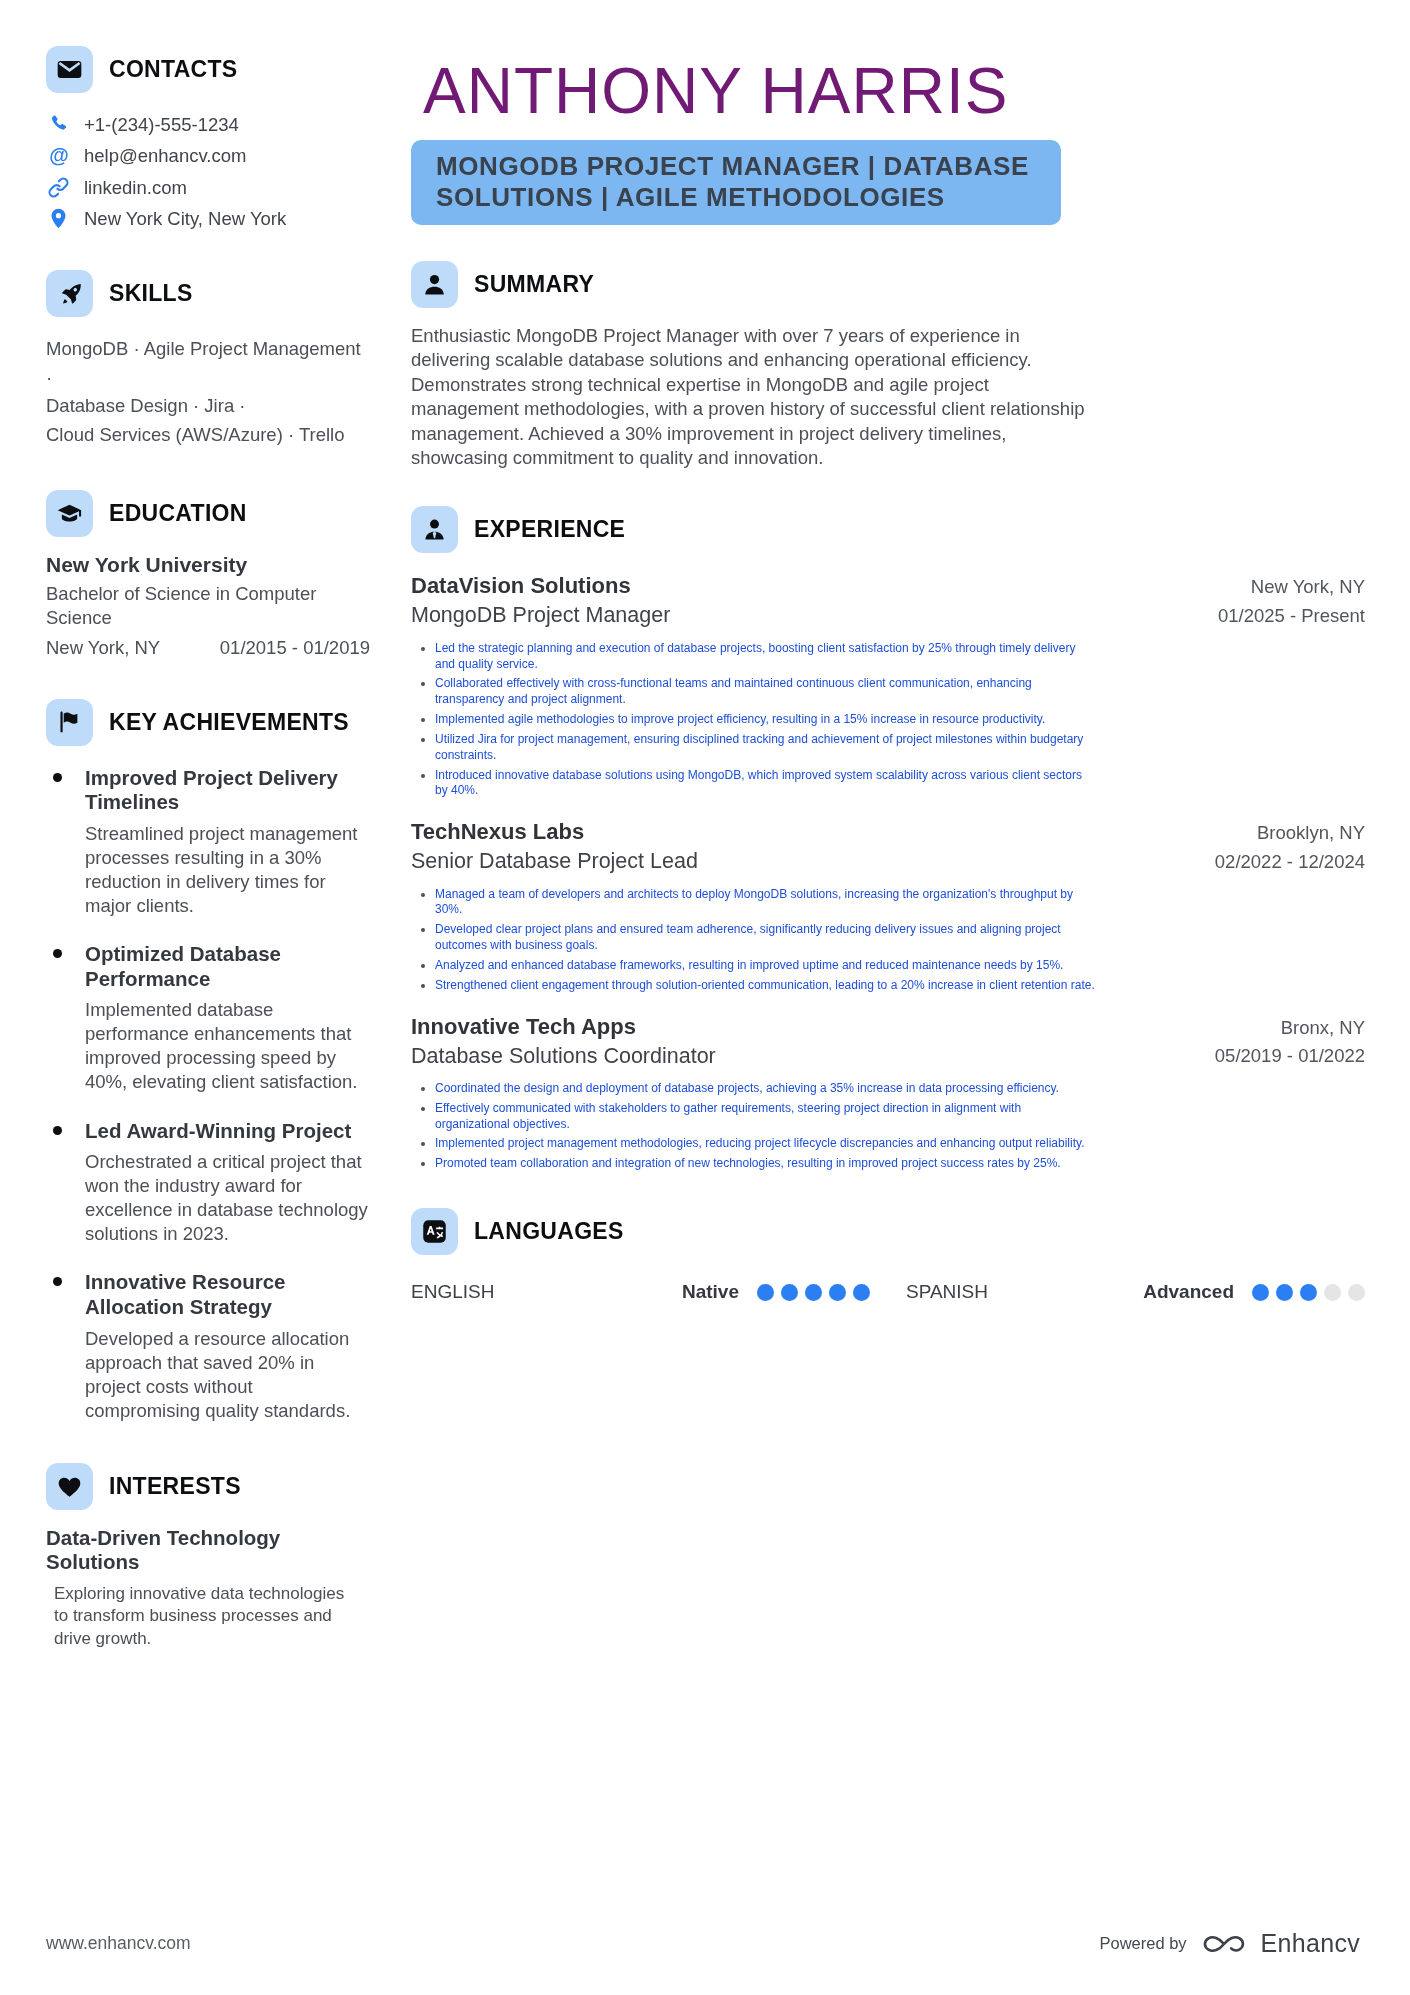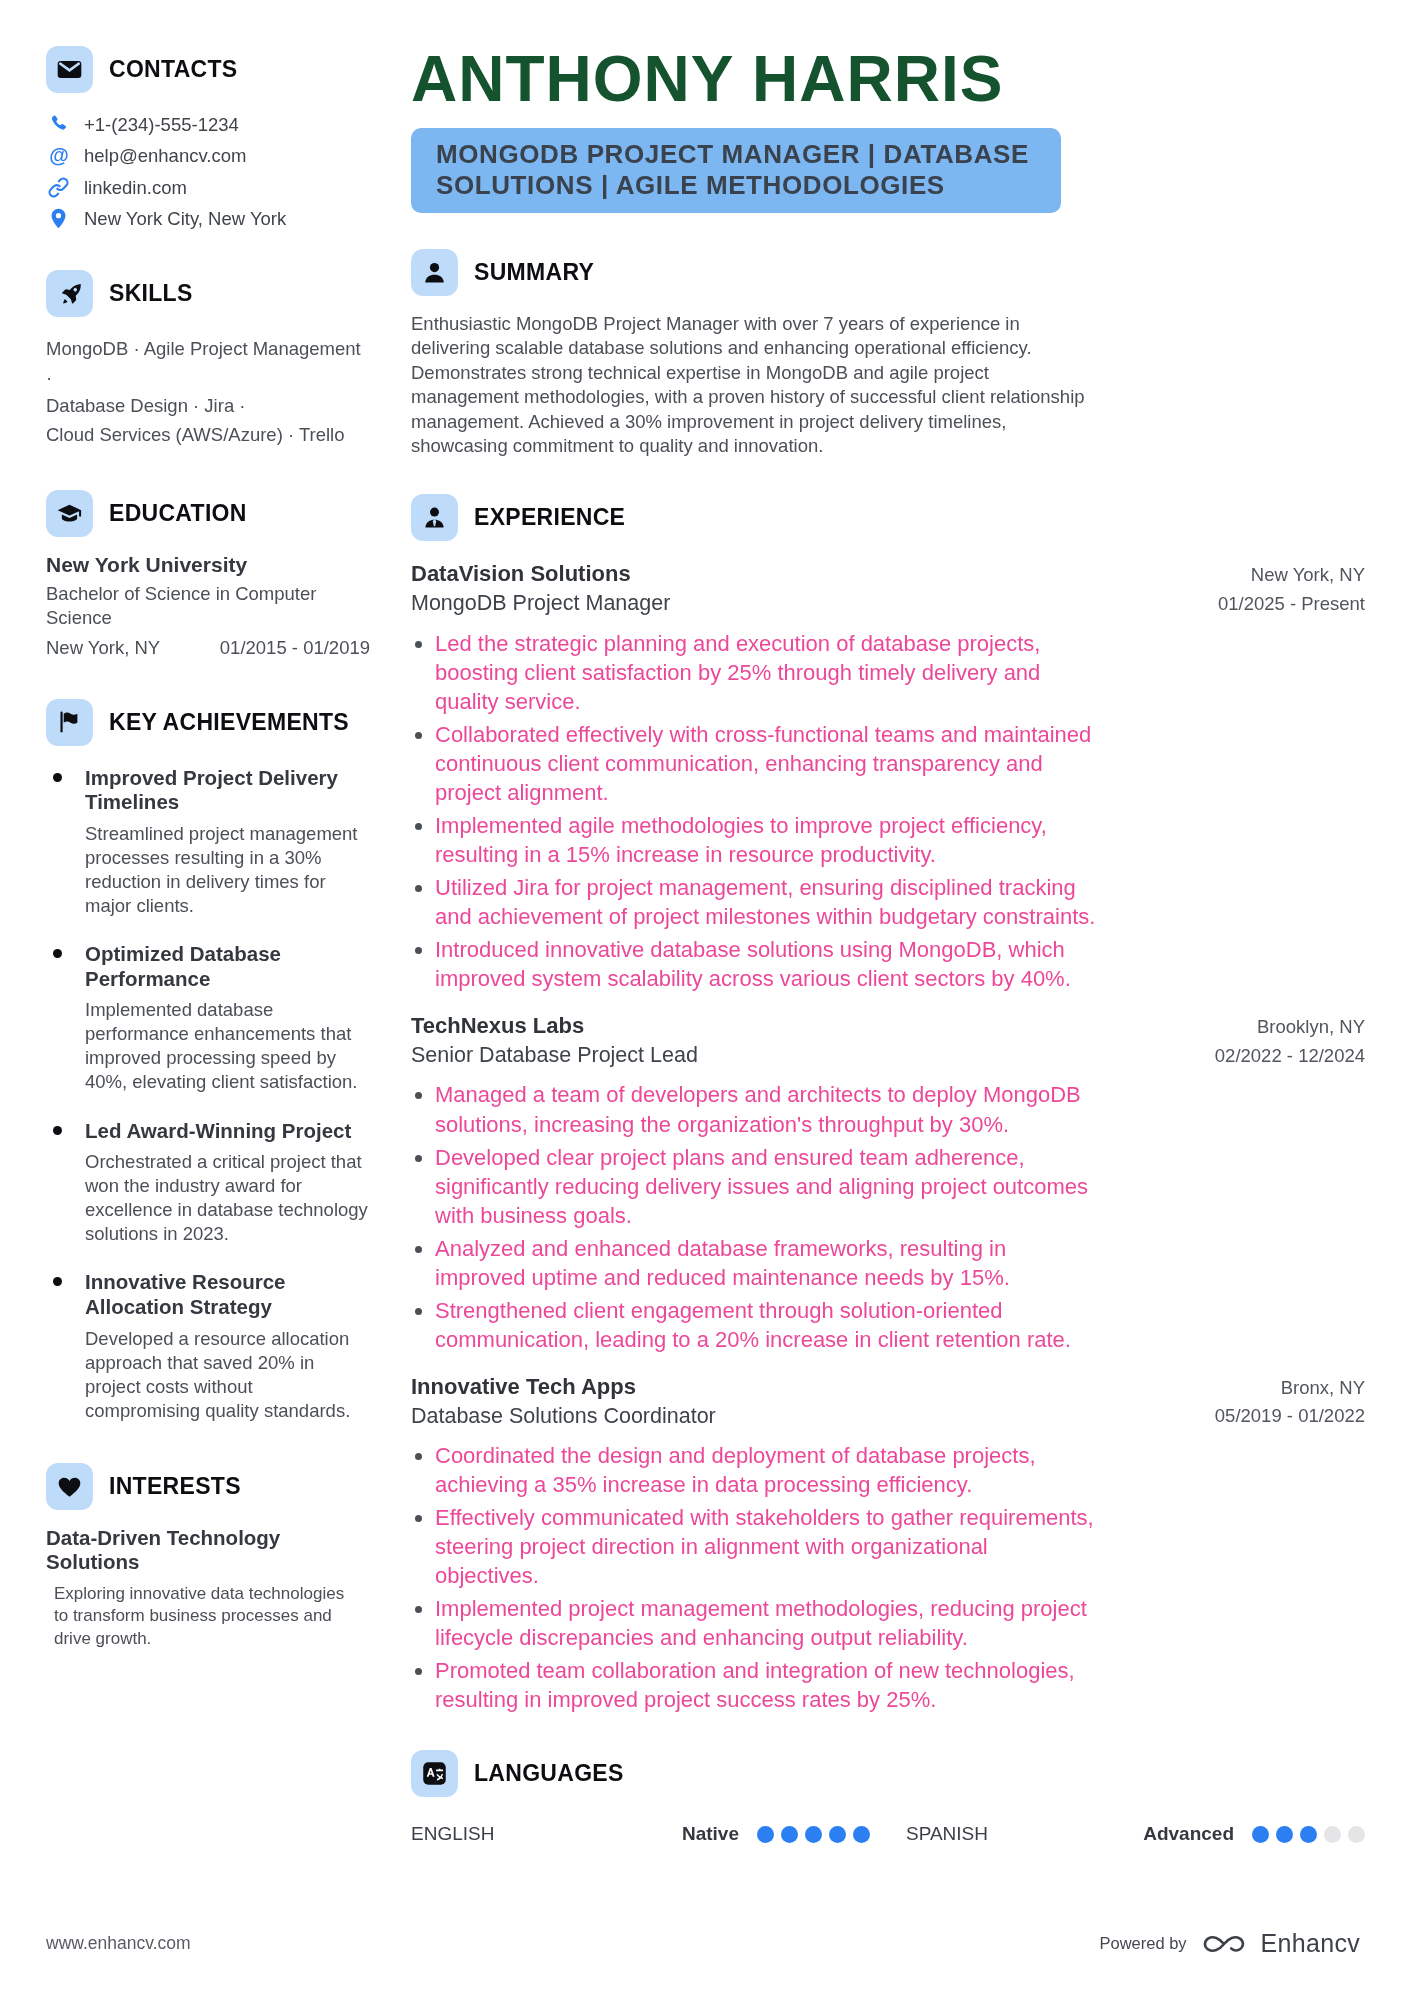--- a/index.html
+++ b/index.html
@@ -49,37 +49,37 @@
               border-radius:50%;background:#0c0e11;}
   .ach h3{font-size:20.5px;font-weight:700;color:#34383f;margin:0 0 7px;line-height:1.2;}
   .ach p{font-size:18.5px;color:#4b4f56;margin:0;line-height:1.3;}
 
   
   .int{margin-top:16px;}
   .int h3{font-size:20.5px;font-weight:700;color:#34383f;margin:0 0 7px;line-height:1.2;}
   .int p{font-size:17px;color:#4b4f56;margin:8px;line-height:1.32;}
 
   
-  .name{font-size:64px;font-weight:700;color:#14532d;margin:0;line-height:1.04;
+  .name{font-size:64px;font-weight:400;color:#701a75;margin:12px;line-height:1.04;
         letter-spacing:1px;}
   .banner{margin-top:15px;width:650px;background:var(--banner);color:#39424d;
           border-radius:10px;padding:11px 25px;font-size:26px;font-weight:700;
           letter-spacing:.6px;line-height:1.22;}
 
   .summary-text{max-width:680px;font-size:18.5px;line-height:1.32;color:#4b4f56;
                 margin:16px 0 0;}
 
   
   .exp{margin-top:20px;}
   .exp-head{display:flex;justify-content:space-between;align-items:flex-start;}
   .company{font-size:22px;font-weight:700;color:#303439;margin:0;}
   .role{font-size:21.5px;color:#3e434a;margin-top:4px;font-weight:400;}
   .exp-meta{text-align:right;font-size:18.5px;color:#51555c;line-height:1.55;flex:none;}
   .bullets{margin:10px 0 0;padding-left:24px;max-width:685px;}
-  .bullets li{font-size:22px;color:#ec4899;line-height:1.32;margin-bottom:4px;}
+  .bullets li{font-size:12px;color:#1d4ed8;line-height:1.32;margin-bottom:4px;}
   .bullets li::marker{color:#4b4f56;}
 
   
   .lang-row{display:grid;grid-template-columns:1fr 1fr;gap:36px;margin-top:26px;}
   .lang{display:flex;justify-content:space-between;align-items:center;}
   .lang-name{font-size:19px;color:#3c4047;}
   .lang-right{display:flex;align-items:center;gap:18px;}
   .lang-level{font-size:19px;font-weight:700;color:#34383f;}
   .dots{display:flex;gap:7px;}
   .dot{width:17px;height:17px;border-radius:50%;background:var(--dotoff);}

